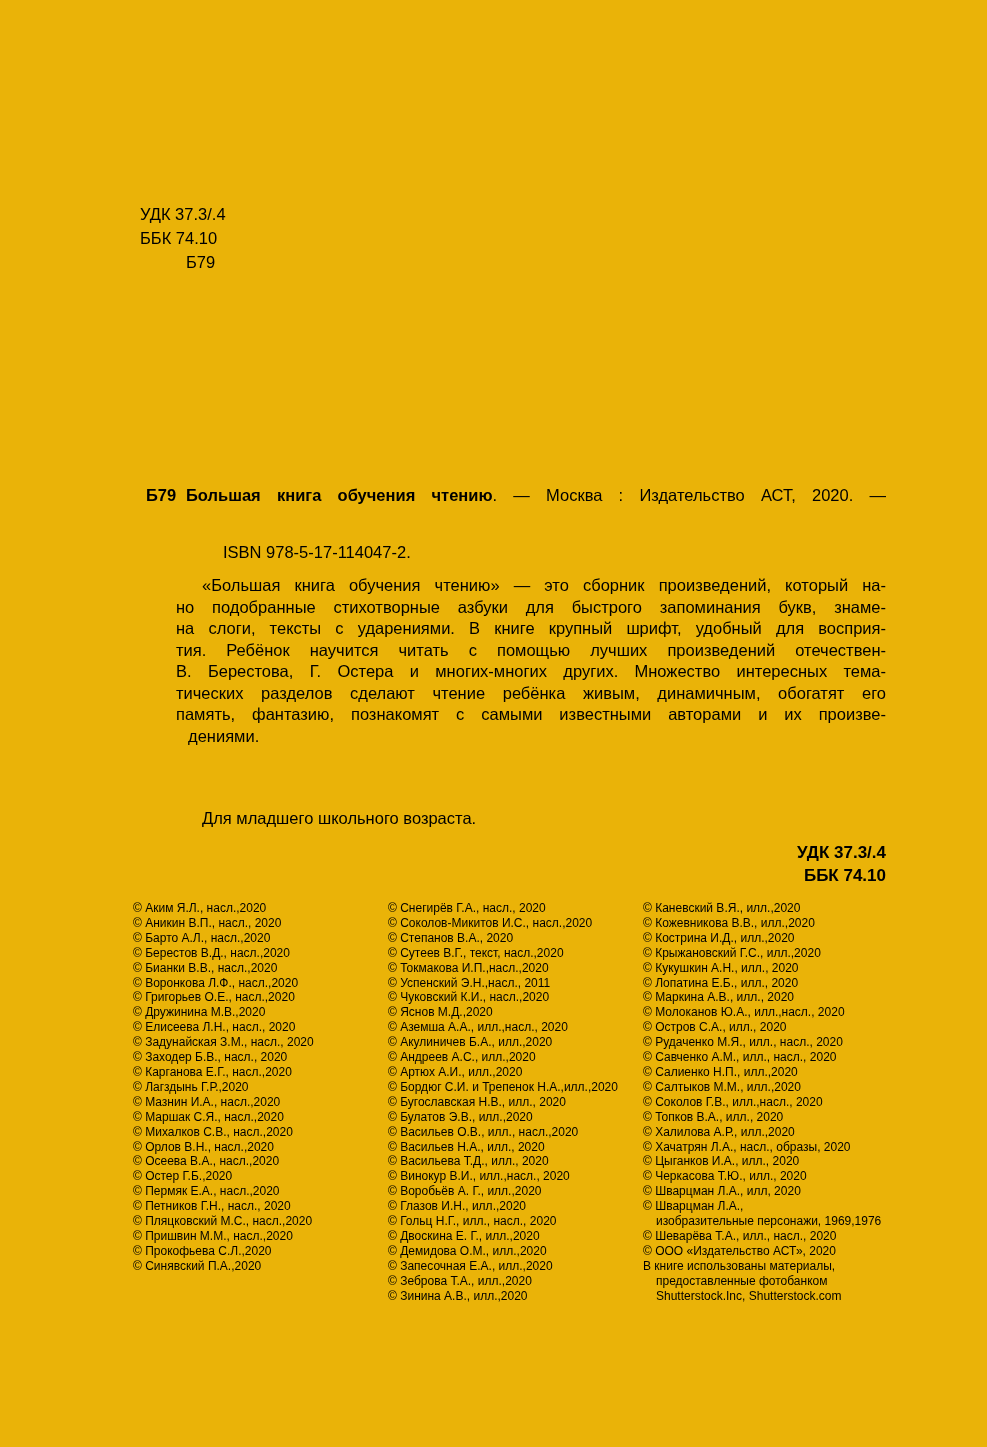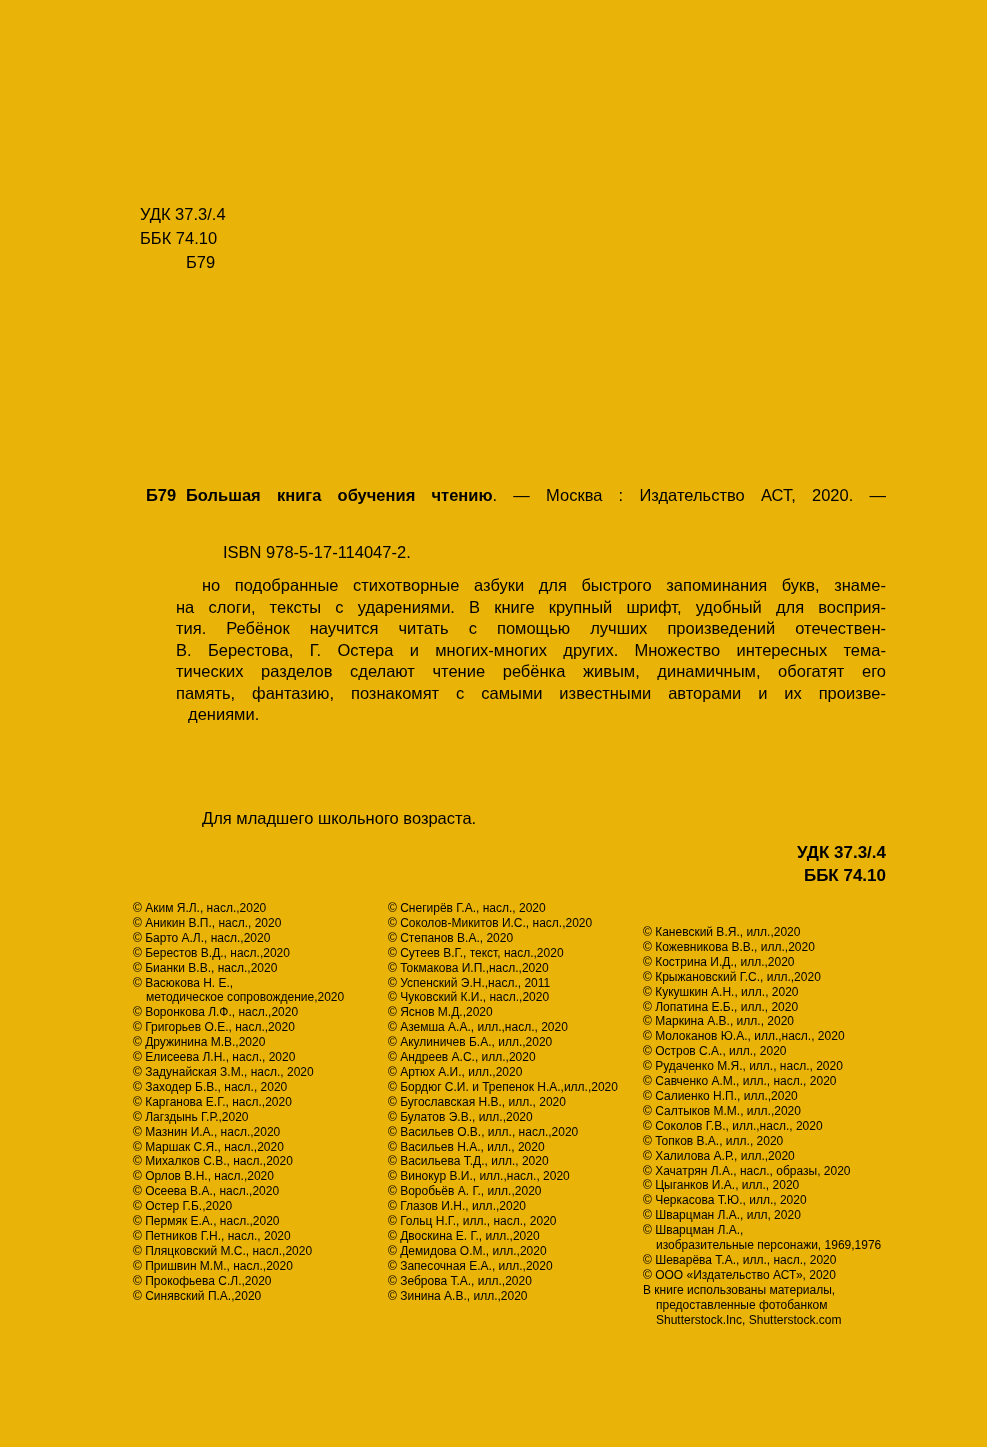--- a/index.html
+++ b/index.html
@@ -87,21 +87,21 @@
     top: 901px;
     width: 753px;
     display: flex;
   }
   .copy-col {
     font-size: 12px;
     line-height: 14.9px;
   }
   .copy-col1 { width: 255px; }
   .copy-col2 { width: 255px; }
-  .copy-col3 { width: 243px; margin-top: 24px; }
+  .copy-col3 { width: 243px; }
   .copy-item {
     padding-left: 13px;
     text-indent: -13px;
     white-space: pre-line;
   }
 </style>
 </head>
 <body>
 
 <div class="page">
@@ -115,20 +115,21 @@
   <div class="entry-block">
     <div class="entry-code">Б79</div>
     <div class="entry-text">
       <div class="entry-line1"><span class="bold">Большая книга обучения чтению</span><span>. — Москва : Издательство АСТ, 2020. —</span></div>
     </div>
   </div>
 
   <div class="isbn">ISBN 978-5-17-114047-2.</div>
 
   <div class="annotation">
+      <div class="ann-line">«Большая книга обучения чтению» — это сборник произведений, который на-</div>
       <div class="ann-line">но подобранные стихотворные азбуки для быстрого запоминания букв, знаме-</div>
       <div class="ann-line">на слоги, тексты с ударениями. В книге крупный шрифт, удобный для восприя-</div>
       <div class="ann-line">тия. Ребёнок научится читать с помощью лучших произведений отечествен-</div>
       <div class="ann-line">В. Берестова, Г. Остера и многих-многих других. Множество интересных тема-</div>
       <div class="ann-line">тических разделов сделают чтение ребёнка живым, динамичным, обогатят его</div>
       <div class="ann-line">память, фантазию, познакомят с самыми известными авторами и их произве-</div>
       <div class="ann-line">дениями.</div>
     </div>
 
   <div class="age-note">Для младшего школьного возраста.</div>
@@ -138,22 +139,20 @@
     <div>ББК 74.10</div>
   </div>
 
   <div class="copyrights">
     <div class="copy-col copy-col1">
         <div class="copy-item">© Аким Я.Л., насл.,2020</div>
         <div class="copy-item">© Аникин В.П., насл., 2020</div>
         <div class="copy-item">© Барто А.Л., насл.,2020</div>
         <div class="copy-item">© Берестов В.Д., насл.,2020</div>
         <div class="copy-item">© Бианки В.В., насл.,2020</div>
-        <div class="copy-item">© Васюкова Н. Е.,
-методическое сопровождение,2020</div>
         <div class="copy-item">© Воронкова Л.Ф., насл.,2020</div>
         <div class="copy-item">© Григорьев О.Е., насл.,2020</div>
         <div class="copy-item">© Дружинина М.В.,2020</div>
         <div class="copy-item">© Елисеева Л.Н., насл., 2020</div>
         <div class="copy-item">© Задунайская З.М., насл., 2020</div>
         <div class="copy-item">© Заходер Б.В., насл., 2020</div>
         <div class="copy-item">© Карганова Е.Г., насл.,2020</div>
         <div class="copy-item">© Лагздынь Г.Р.,2020</div>
         <div class="copy-item">© Мазнин И.А., насл.,2020</div>
         <div class="copy-item">© Маршак С.Я., насл.,2020</div>

